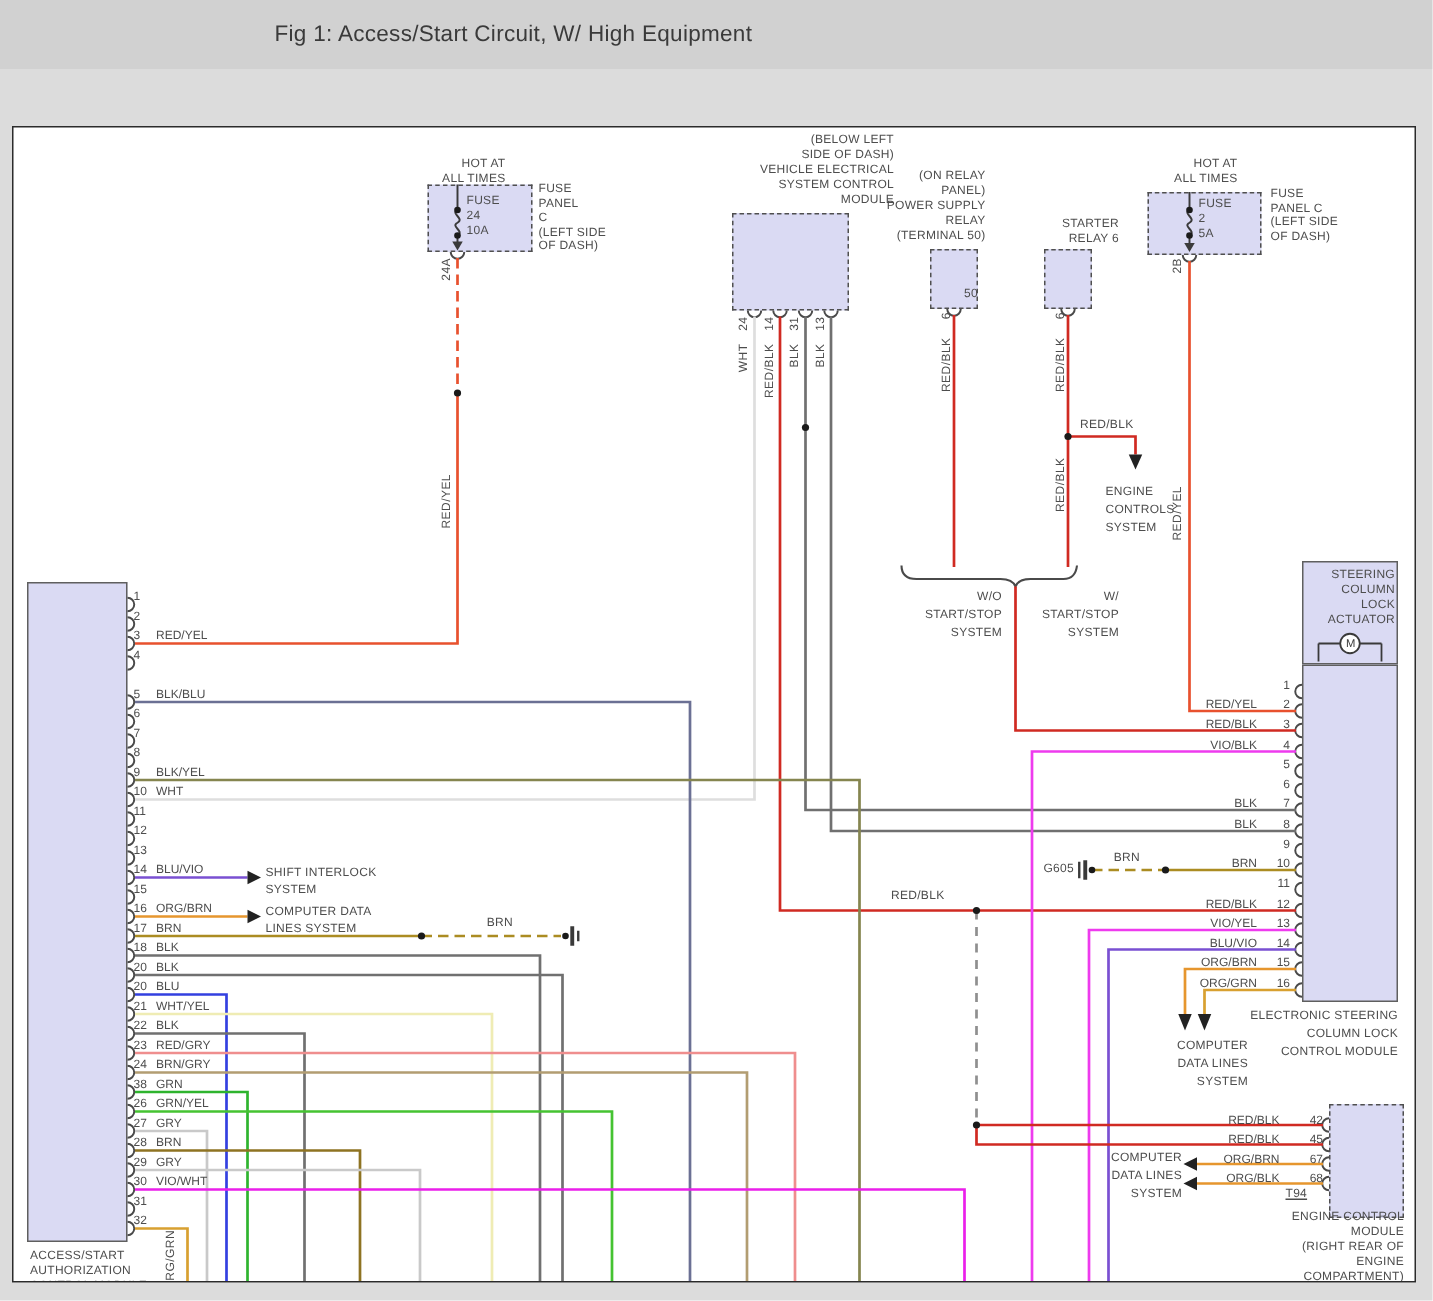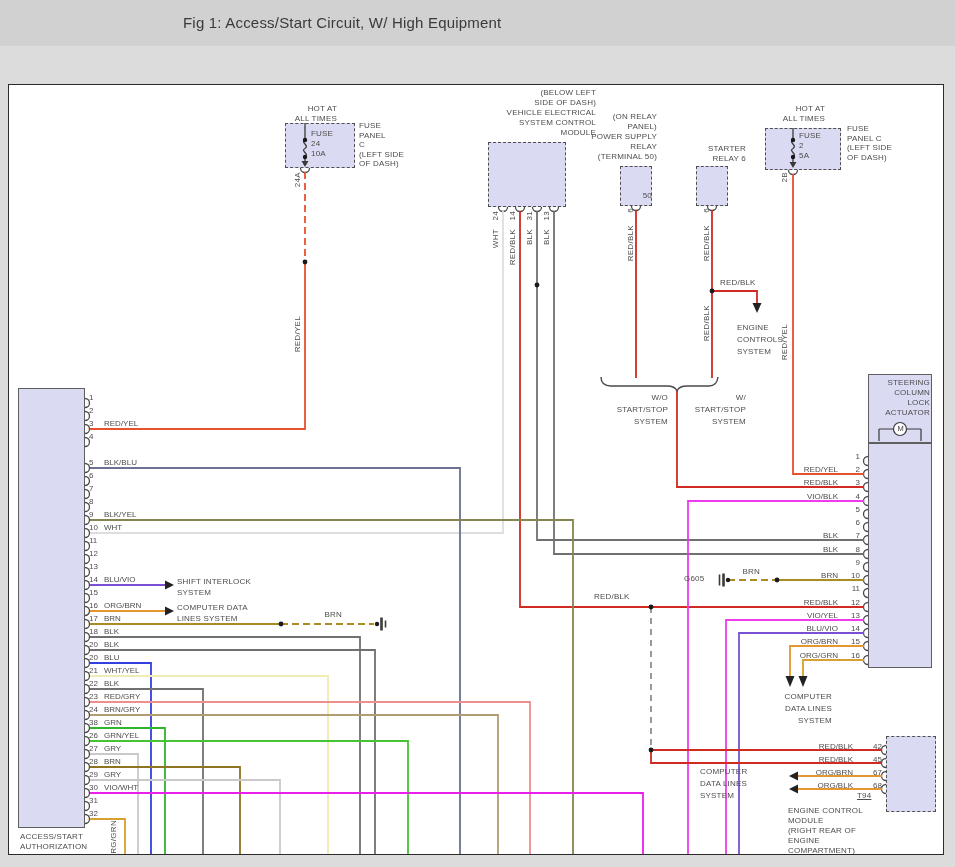--- a/index.html
+++ b/index.html
@@ -8,21 +8,21 @@
   .header{position:absolute;left:0;top:0;width:955px;height:46px;background:#d1d1d1}
   .title{position:absolute;left:183px;top:14px;font-size:15px;color:#3a3a3a;letter-spacing:.2px}
   .panel{position:absolute;left:8px;top:84px;width:934px;height:769px;background:#fff;
          border:1px solid #2b2b2b;overflow:hidden}
   .inner{position:absolute;left:-9px;top:-85px;width:955px;height:867px}
   .box{position:absolute;background:var(--fill,#dadaf3);box-sizing:border-box}
   .dash{border:1.6px dashed #4f4f4f}
   .solid{border:1px solid #5f5f5f}
   .lab{position:absolute;font-size:8px;line-height:10px;white-space:pre-line;letter-spacing:.2px}
   .lh95{line-height:9.5px}.lh11{line-height:11px}.lh12{line-height:12px}
-  .c{text-align:right}.r{}
+  .c{text-align:right}.r{text-align:right}
   .vlab{position:absolute;font-size:8px;letter-spacing:.3px;writing-mode:vertical-rl;
         transform:rotate(180deg);line-height:9px}
   .lpin{position:absolute;left:89px;display:flex;gap:3px;font-size:8px;line-height:9px;white-space:nowrap}
   .lpin .n{min-width:12px}
   .rpin{position:absolute;left:722px;width:138px;display:flex;justify-content:flex-end;gap:6px;
         font-size:8px;line-height:9px;white-space:nowrap}
   .rpin .n{width:16px;text-align:right}
   .epin{position:absolute;left:748px;width:134px;display:flex;justify-content:flex-end;gap:9px;
         font-size:8px;line-height:9px;white-space:nowrap}
   .epin .n{width:20px;text-align:right}
@@ -210,20 +210,23 @@
 SYSTEM</div>
   <div class="lab c lh12" style="left:678px;top:392px;width:68px">W/
 START/STOP
 SYSTEM</div>
 
   <div class="lab c" style="left:870px;top:378px;width:60px">STEERING
 COLUMN
 LOCK
 ACTUATOR</div>
   <div class="motor-m">M</div>
+  <div class="lab r lh12" style="left:788px;top:671px;width:144px">ELECTRONIC STEERING
+COLUMN LOCK
+CONTROL MODULE</div>
 
   <div class="lab r" style="left:684px;top:574px;width:32px">G605</div>
   <div class="lab c" style="left:730px;top:567px;width:30px">BRN</div>
   <div class="lab c" style="left:302px;top:610px;width:40px">BRN</div>
 
   <div class="lab" style="left:594px;top:592px">RED/BLK</div>
   <div class="lab lh11" style="left:177px;top:576px;width:110px">SHIFT INTERLOCK
 SYSTEM</div>
   <div class="lab lh11" style="left:177px;top:602px;width:110px">COMPUTER DATA
 LINES SYSTEM</div>

